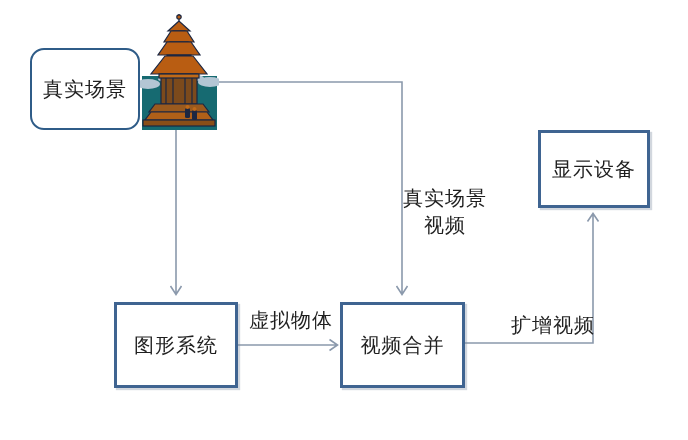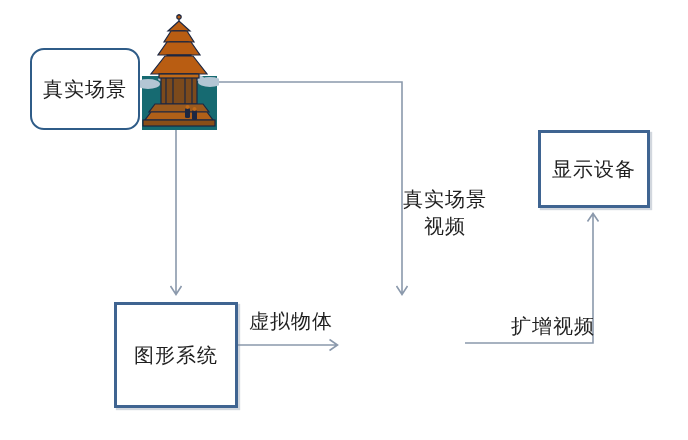--- a/index.html
+++ b/index.html
@@ -1,34 +1,34 @@
 <!DOCTYPE html>
 <html style="--box-border: #3f6491; --rounded-box-border: #2f5c88; --connector: #8b99ac; --text: #1f1f1f; --scene-bg: #166a71; --cloud: #b3c6d4; --roof: #b95d12; --outline: #1c2742; --base-brown: #9a5a1e;"><head>
 <meta charset="utf-8">
 <style>
   html,body{margin:0;padding:0;background:#fff;}
   #canvas{
     position:relative;width:688px;height:440px;background:#ffffff;overflow:hidden;
-    font-family:Liberation Sans, sans-serif;color:var(--text,#1f1f1f);
+    font-family:Liberation Mono, monospace;color:var(--text,#1f1f1f);
   }
   .node{
     position:absolute;background:#fff;display:flex;align-items:center;justify-content:center;
     font-size:20px;letter-spacing:1px;color:var(--text,#1f1f1f);box-sizing:border-box;
   }
   .node.square{
     border:3px solid var(--box-border,#3f6491);
     box-shadow:2px 2px 1px rgba(125,140,160,0.35);
     text-align:center;
   }
   .node.rounded{
     border:2px solid var(--rounded-box-border,#2f5c88);
     border-radius:14px;
   }
   #node-real-scene{left:30px;top:48px;width:110px;height:82px;}
-  #node-graphics-system{left:114px;top:302px;width:124px;height:106px;}
+  #node-graphics-system{left:114px;top:302px;width:124px;height:86px;}
   #node-video-merge{left:340px;top:302px;width:125px;height:86px;}
   #node-display-device{left:538px;top:130px;width:112px;height:78px;}
   .edge-label{
     position:absolute;transform:translate(-50%,-50%);
     font-size:20px;line-height:27px;letter-spacing:1px;white-space:pre-line;text-align:center;
     color:var(--text,#1f1f1f);
   }
   #label-camera-position{left:231px;top:229px;}
   #label-real-scene-video{left:445px;top:213px;}
   #label-virtual-object{left:291px;top:321px;text-align:center;}
@@ -89,20 +89,23 @@
   </svg>
 
   <div class="node rounded" id="node-real-scene">
     <span>真实场景</span>
   </div>
 
   <div class="node square" id="node-graphics-system">
     <span>图形系统</span>
   </div>
 
+  <div class="node square" id="node-video-merge">
+    <span>视频合并</span>
+  </div>
 
   <div class="node square" id="node-display-device">
     <span>显示设备</span>
   </div>
 
   <div class="edge-label" id="label-real-scene-video">真实场景
 视频</div>
   <div class="edge-label" id="label-virtual-object">虚拟物体</div>
   <div class="edge-label" id="label-augmented-video">扩增视频</div>
 

